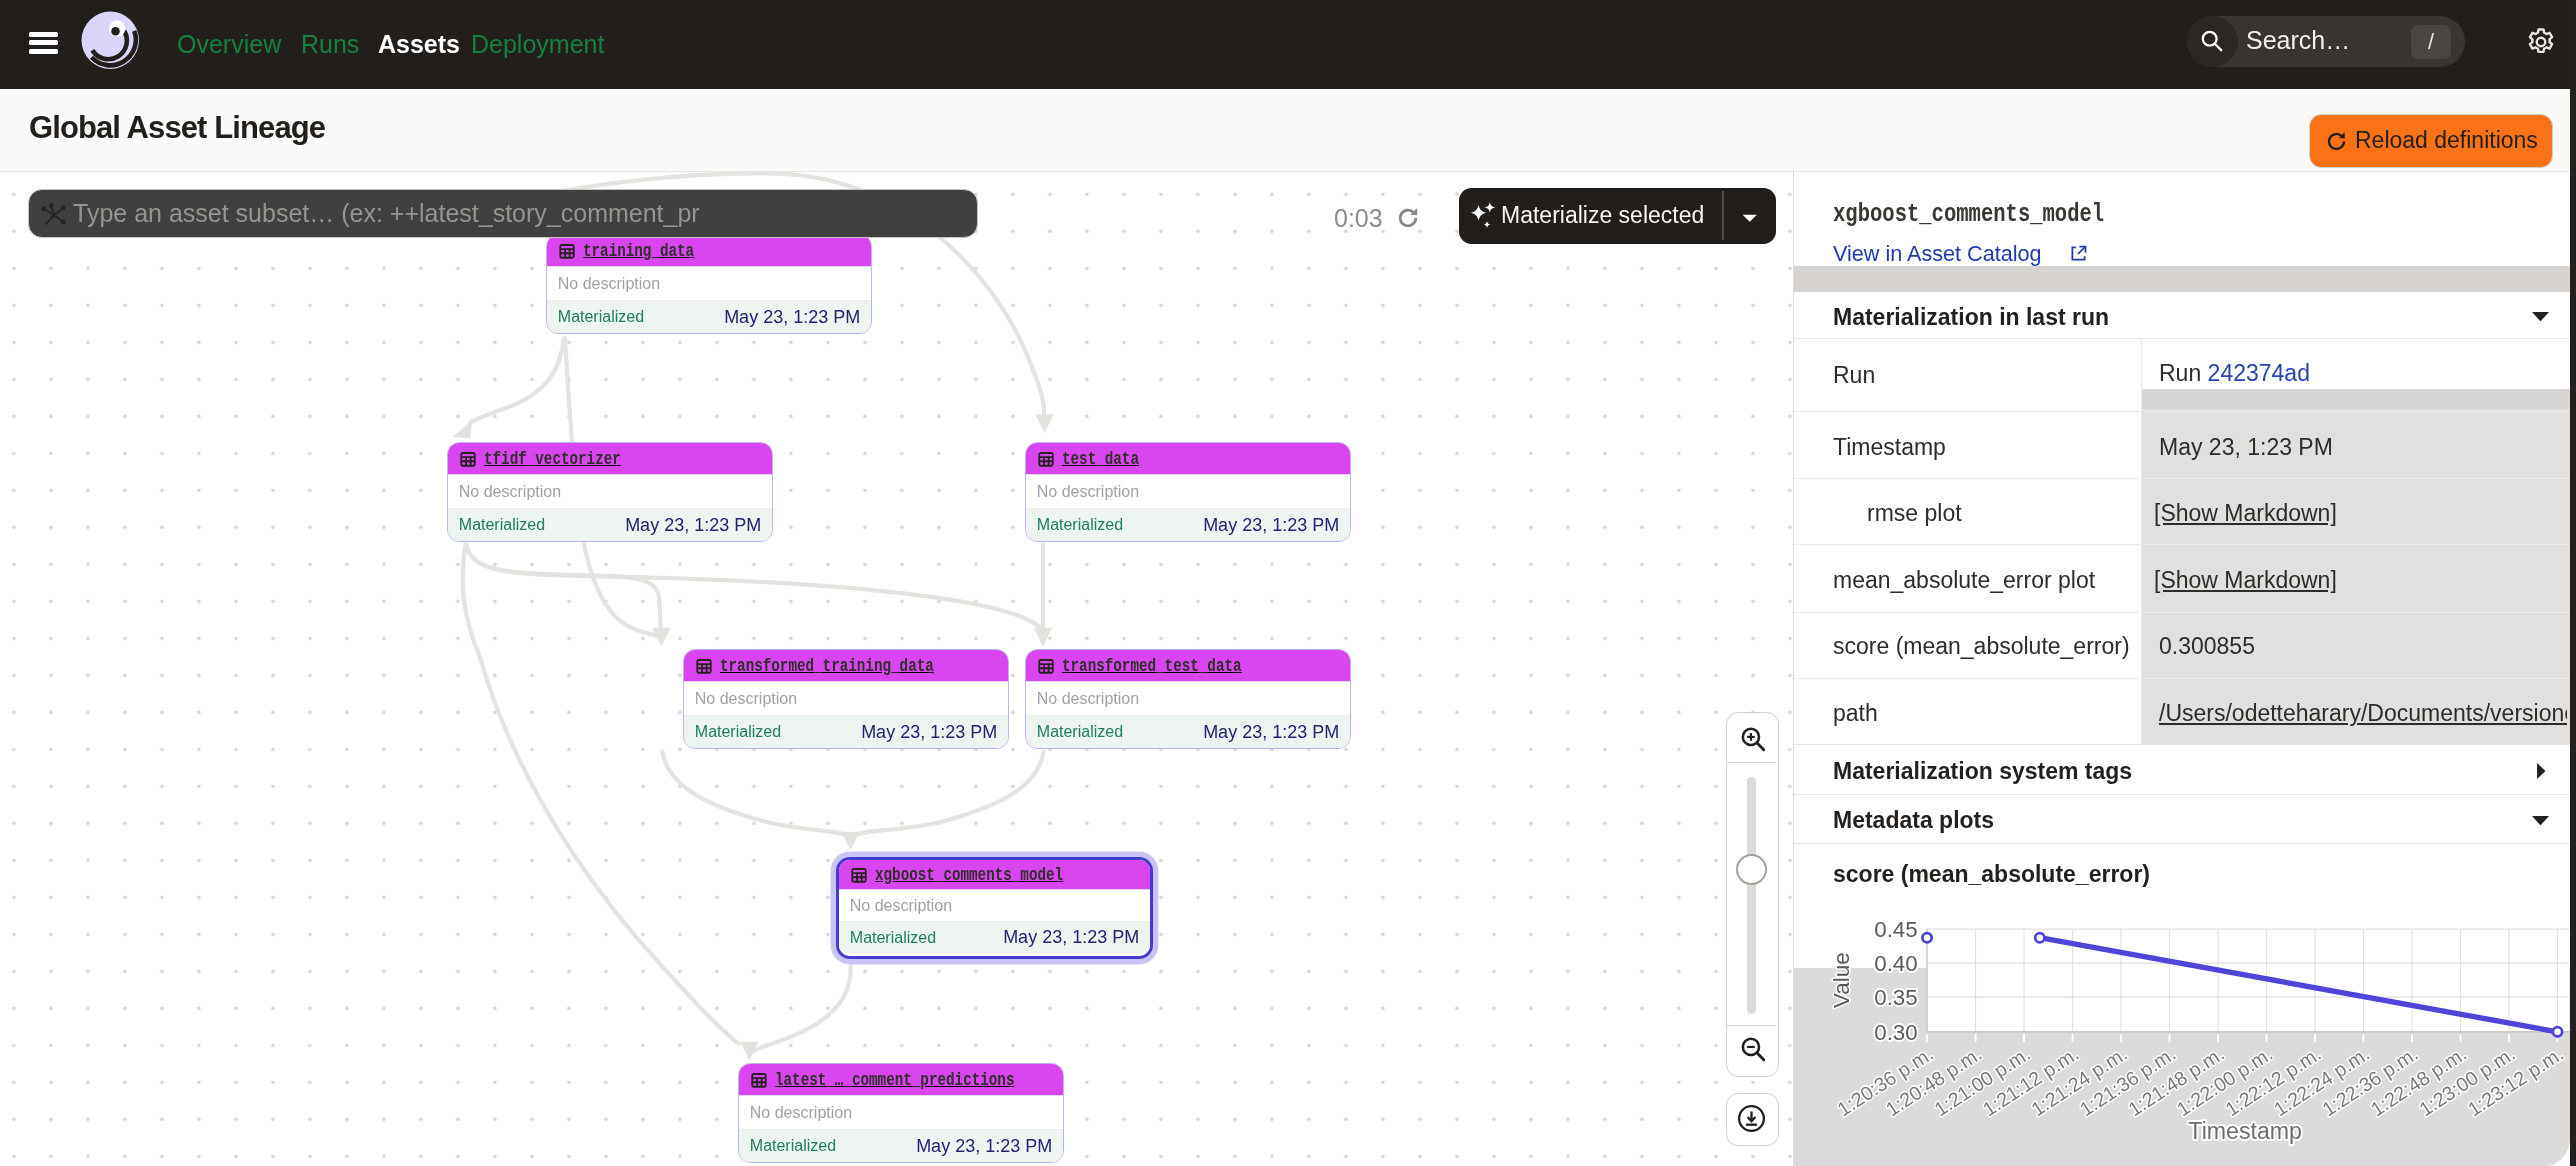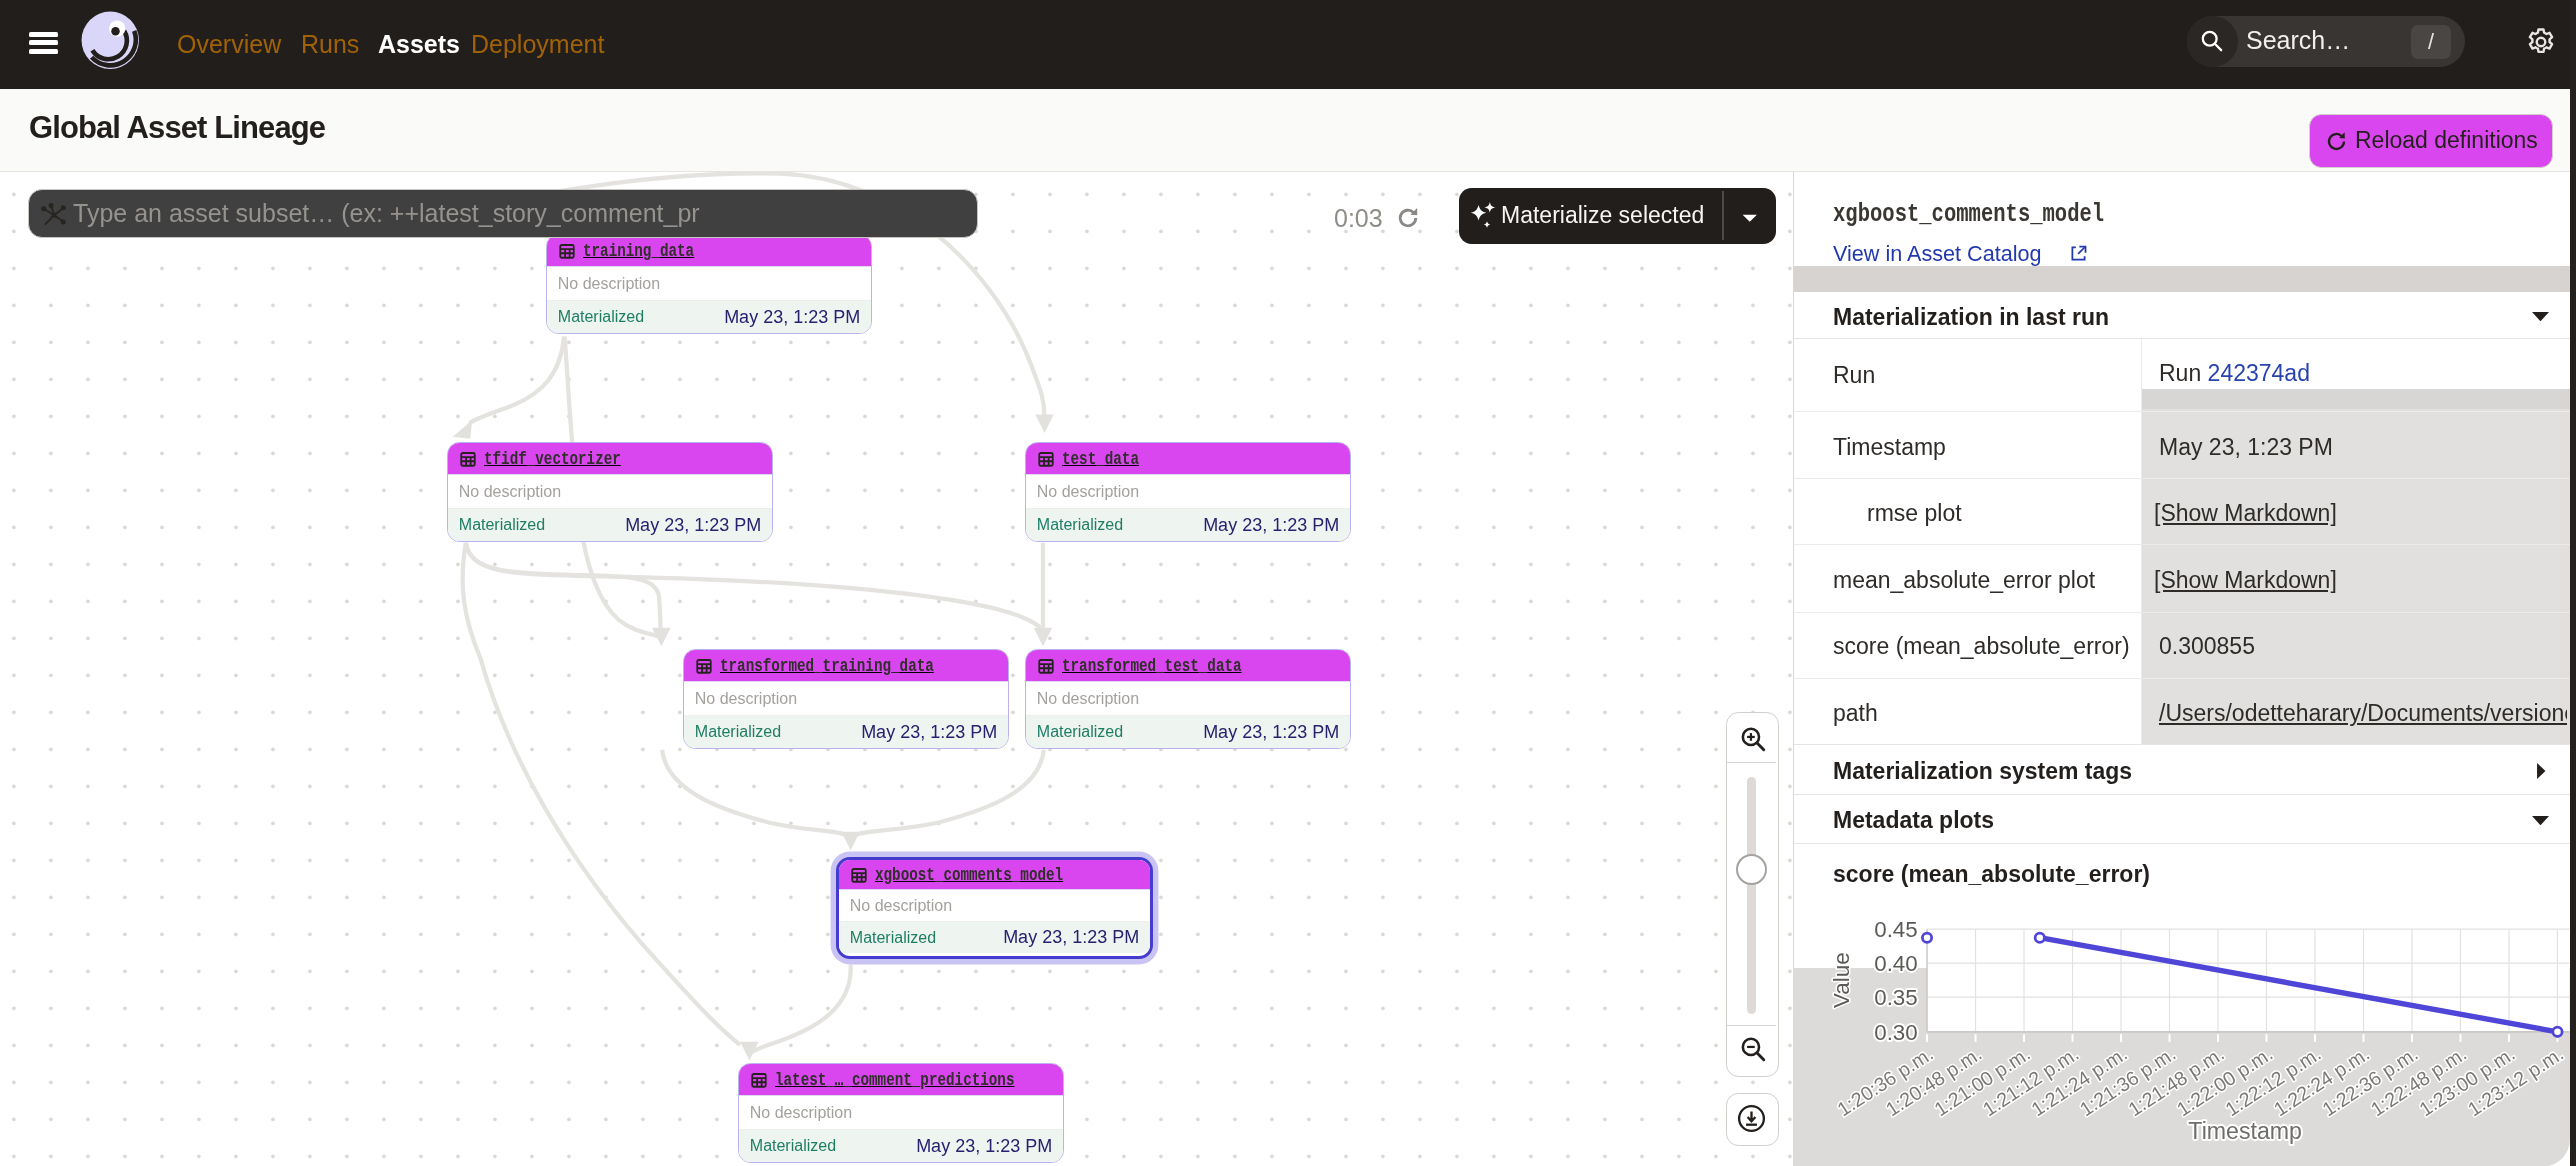--- a/index.html
+++ b/index.html
@@ -1,21 +1,21 @@
 <!DOCTYPE html>
 <html style="font-size:12.4px"><head>
 <meta charset="utf-8">
 <style>
   * { margin:0; padding:0; box-sizing:border-box; }
   html,body { width:2576px; height:1167px; overflow:hidden; }
   body { font-family:"Liberation Sans", sans-serif; background:#fff; position:relative; }
   .abs { position:absolute; }
   
   #nav { left:0; top:0; width:2576px; height:89px; background:#221E1B; }
-  .navlink { position:absolute; top:0; height:89px; line-height:89px; color:#a16207; font-size:25px; font-weight:500; }
+  .navlink { position:absolute; top:0; height:89px; line-height:89px; color:#15803d; font-size:25px; font-weight:500; }
   
   #hdr { left:0; top:89px; width:2576px; height:83px; background:#FAFAF9; border-bottom:1.5px solid #E7E4E1; }
   
   #canvas { left:0; top:172px; width:1797px; height:995px; background:#fff; overflow:hidden;
     background-image: radial-gradient(circle, #D9D7D4 1.7px, rgba(0,0,0,0) 2.2px);
     background-size: 37px 37px; background-position:-4.6px 3.9px; }
   
   .node { position:absolute; width:326px; height:100px; border:1.5px solid #B8B3EE; border-radius:12.4px; background:#fff; overflow:hidden; }
   .nh { height:32px; background:#d946ef; border-bottom:0.8px solid #DDDAF0; display:flex; align-items:center; padding-left:10.8px;text-decoration:underline; }
   .nh svg { flex:0 0 auto; }
@@ -65,21 +65,21 @@
     <div class="abs" style="left:59px; top:0; height:51px; line-height:49px; font-size:25px; color:#F2F0EE;">Search…</div>
     <div class="abs" style="left:224px; top:8.5px; width:40px; height:34px; background:#4A4643; border-radius:7px; text-align:center; line-height:34px; font-size:21.6px; color:#E8E6E3;">/</div>
   </div>
   <svg class="abs" style="left:2525px; top:25.5px;" width="32" height="32" viewBox="0 0 24 24">
     <path fill="none" stroke="#E8E6E3" stroke-width="1.8" stroke-linejoin="round" d="M13.9 2.6 14.3 5a7.2 7.2 0 0 1 1.8 1l2.3-.9 1.9 3.3-1.9 1.6a7.3 7.3 0 0 1 0 2l1.9 1.6-1.9 3.3-2.3-.9a7.2 7.2 0 0 1-1.8 1l-.4 2.4h-3.8L9.7 17a7.2 7.2 0 0 1-1.8-1l-2.3.9-1.9-3.3 1.9-1.6a7.3 7.3 0 0 1 0-2L3.7 8.4 5.6 5.1l2.3.9a7.2 7.2 0 0 1 1.8-1l.4-2.4z"></path>
     <circle cx="12" cy="12" r="3.2" fill="none" stroke="#E8E6E3" stroke-width="1.8"></circle>
   </svg>
 
   <div class="abs" id="hdr"></div>
   <div class="abs" style="left:29px; top:110px; font-size:31px; font-weight:700; letter-spacing:-0.9px; color:#231F1C;">Global Asset Lineage</div>
-  <div class="abs" style="left:2309px; top:114px; width:244px; height:54px; background:#d946ef; border:1.5px solid #D2CFCB; border-radius:12.4px;">
+  <div class="abs" style="left:2309px; top:114px; width:244px; height:54px; background:#f97316; border:1.5px solid #D2CFCB; border-radius:12.4px;">
     <svg class="abs" style="left:14px; top:14px;" width="25" height="25" viewBox="0 0 24 24">
       <path fill="none" stroke="#231F1C" stroke-width="2.2" d="M19.2 12a7.2 7.2 0 1 1-2.1-5.1"></path>
       <path fill="#231F1C" d="M19.8 3.2 20 9l-5.6-.3z"></path>
     </svg>
     <div class="abs" style="left:45px; top:0; height:51px; line-height:51px; font-size:23px; color:#231F1C; white-space:nowrap;">Reload definitions</div>
   </div>
 
   <div class="abs" id="canvas">
     <svg class="abs" style="left:0; top:0;" width="1797" height="995" viewBox="0 222 2326 1288" fill="none">
       <g stroke="#E5E3E0" stroke-width="5.5">

